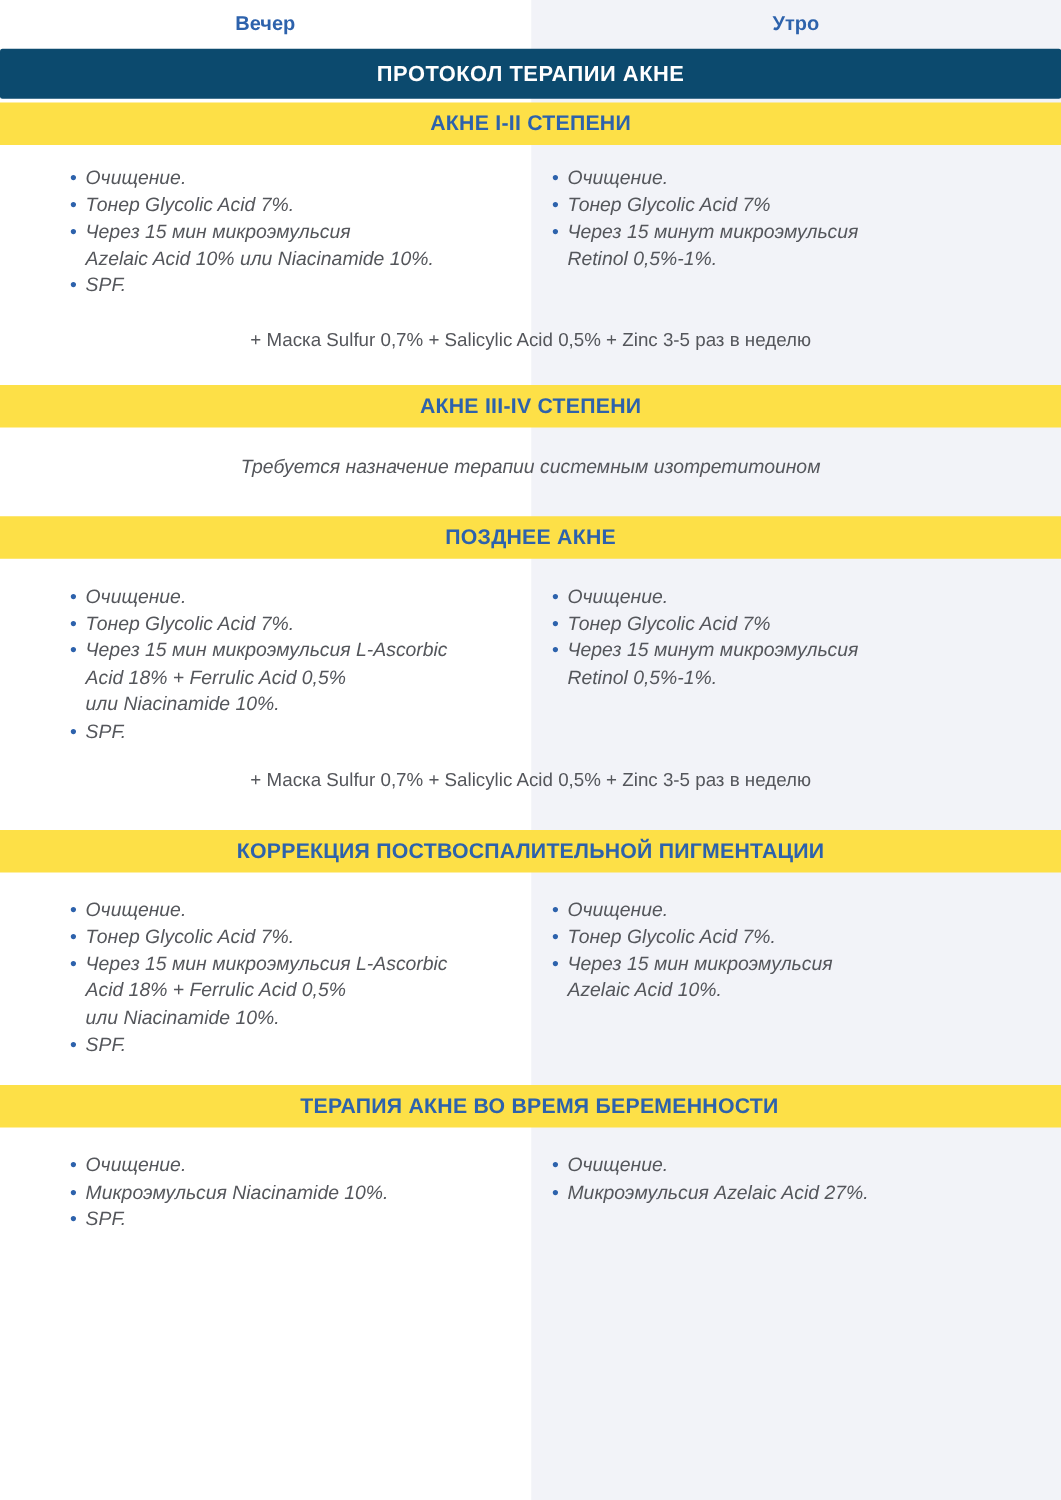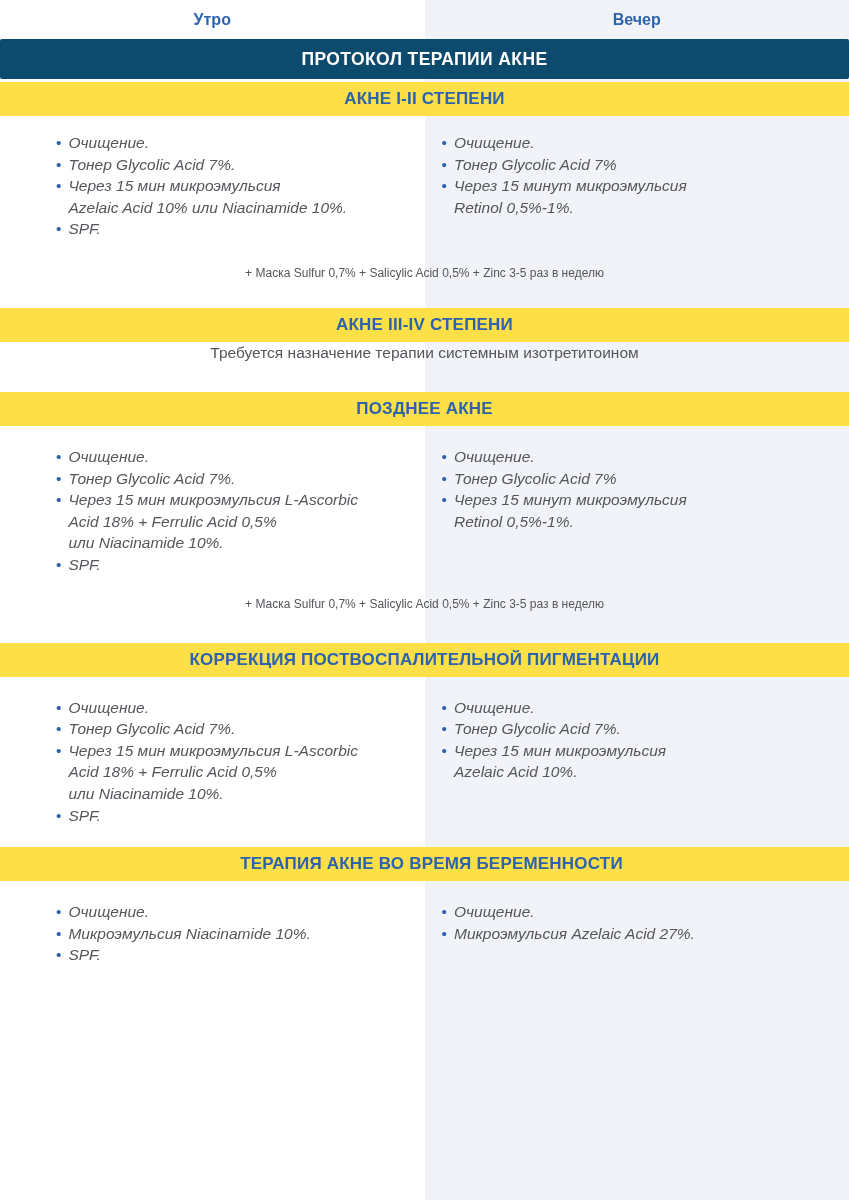--- a/index.html
+++ b/index.html
@@ -38,43 +38,45 @@
   .col.morning { padding:16px 14px 0 56px; }
   .col.evening { padding:16px 14px 0 17px; }
   .cols.tall .col { padding-top:20px; }
   .bullet-item {
     display:flex; gap:7px;
     font-size:15.5px; line-height:21.6px; color:#54565B;
   }
   .dot { color:#2D62AC; flex:0 0 auto; }
   .bullet-text { white-space:pre-line;font-style:italic; }
   .footnote {
-    text-align:center; font-size:12px; line-height:22px; color:#54565B;
+    text-align:center; font-size:15px; line-height:22px; color:#54565B;
     margin-top:22px;
   }
   .footnote.second { margin-top:17px; }
   .band.b2 { margin-top:24px; }
   .note {
     text-align:center; font-size:15.5px; line-height:22px; color:#54565B;
+    margin-top:21px;
+    font-style:italic;
   }
   .band.b3 { margin-top:28px; }
   .band.b4 { margin-top:28px;text-align:center; }
   .band.b5 { margin-top:21px;padding-left:14px; }
 </style>
 </head>
 <body>
 
 <div class="page">
   <div class="right-col-bg"></div>
 
   <div class="flow">
 
     <div class="day-header">
+      <div class="half">Вечер</div>
       <div class="half">Утро</div>
-      <div class="half">Вечер</div>
     </div>
 
     <div class="banner">ПРОТОКОЛ ТЕРАПИИ АКНЕ</div>
 
     <div class="band b1">АКНЕ I-II СТЕПЕНИ</div>
     <div class="cols">
       <div class="col morning">
         <div class="bullet-item">
             <span class="dot">•</span>
             <span class="bullet-text">Очищение.</span>

